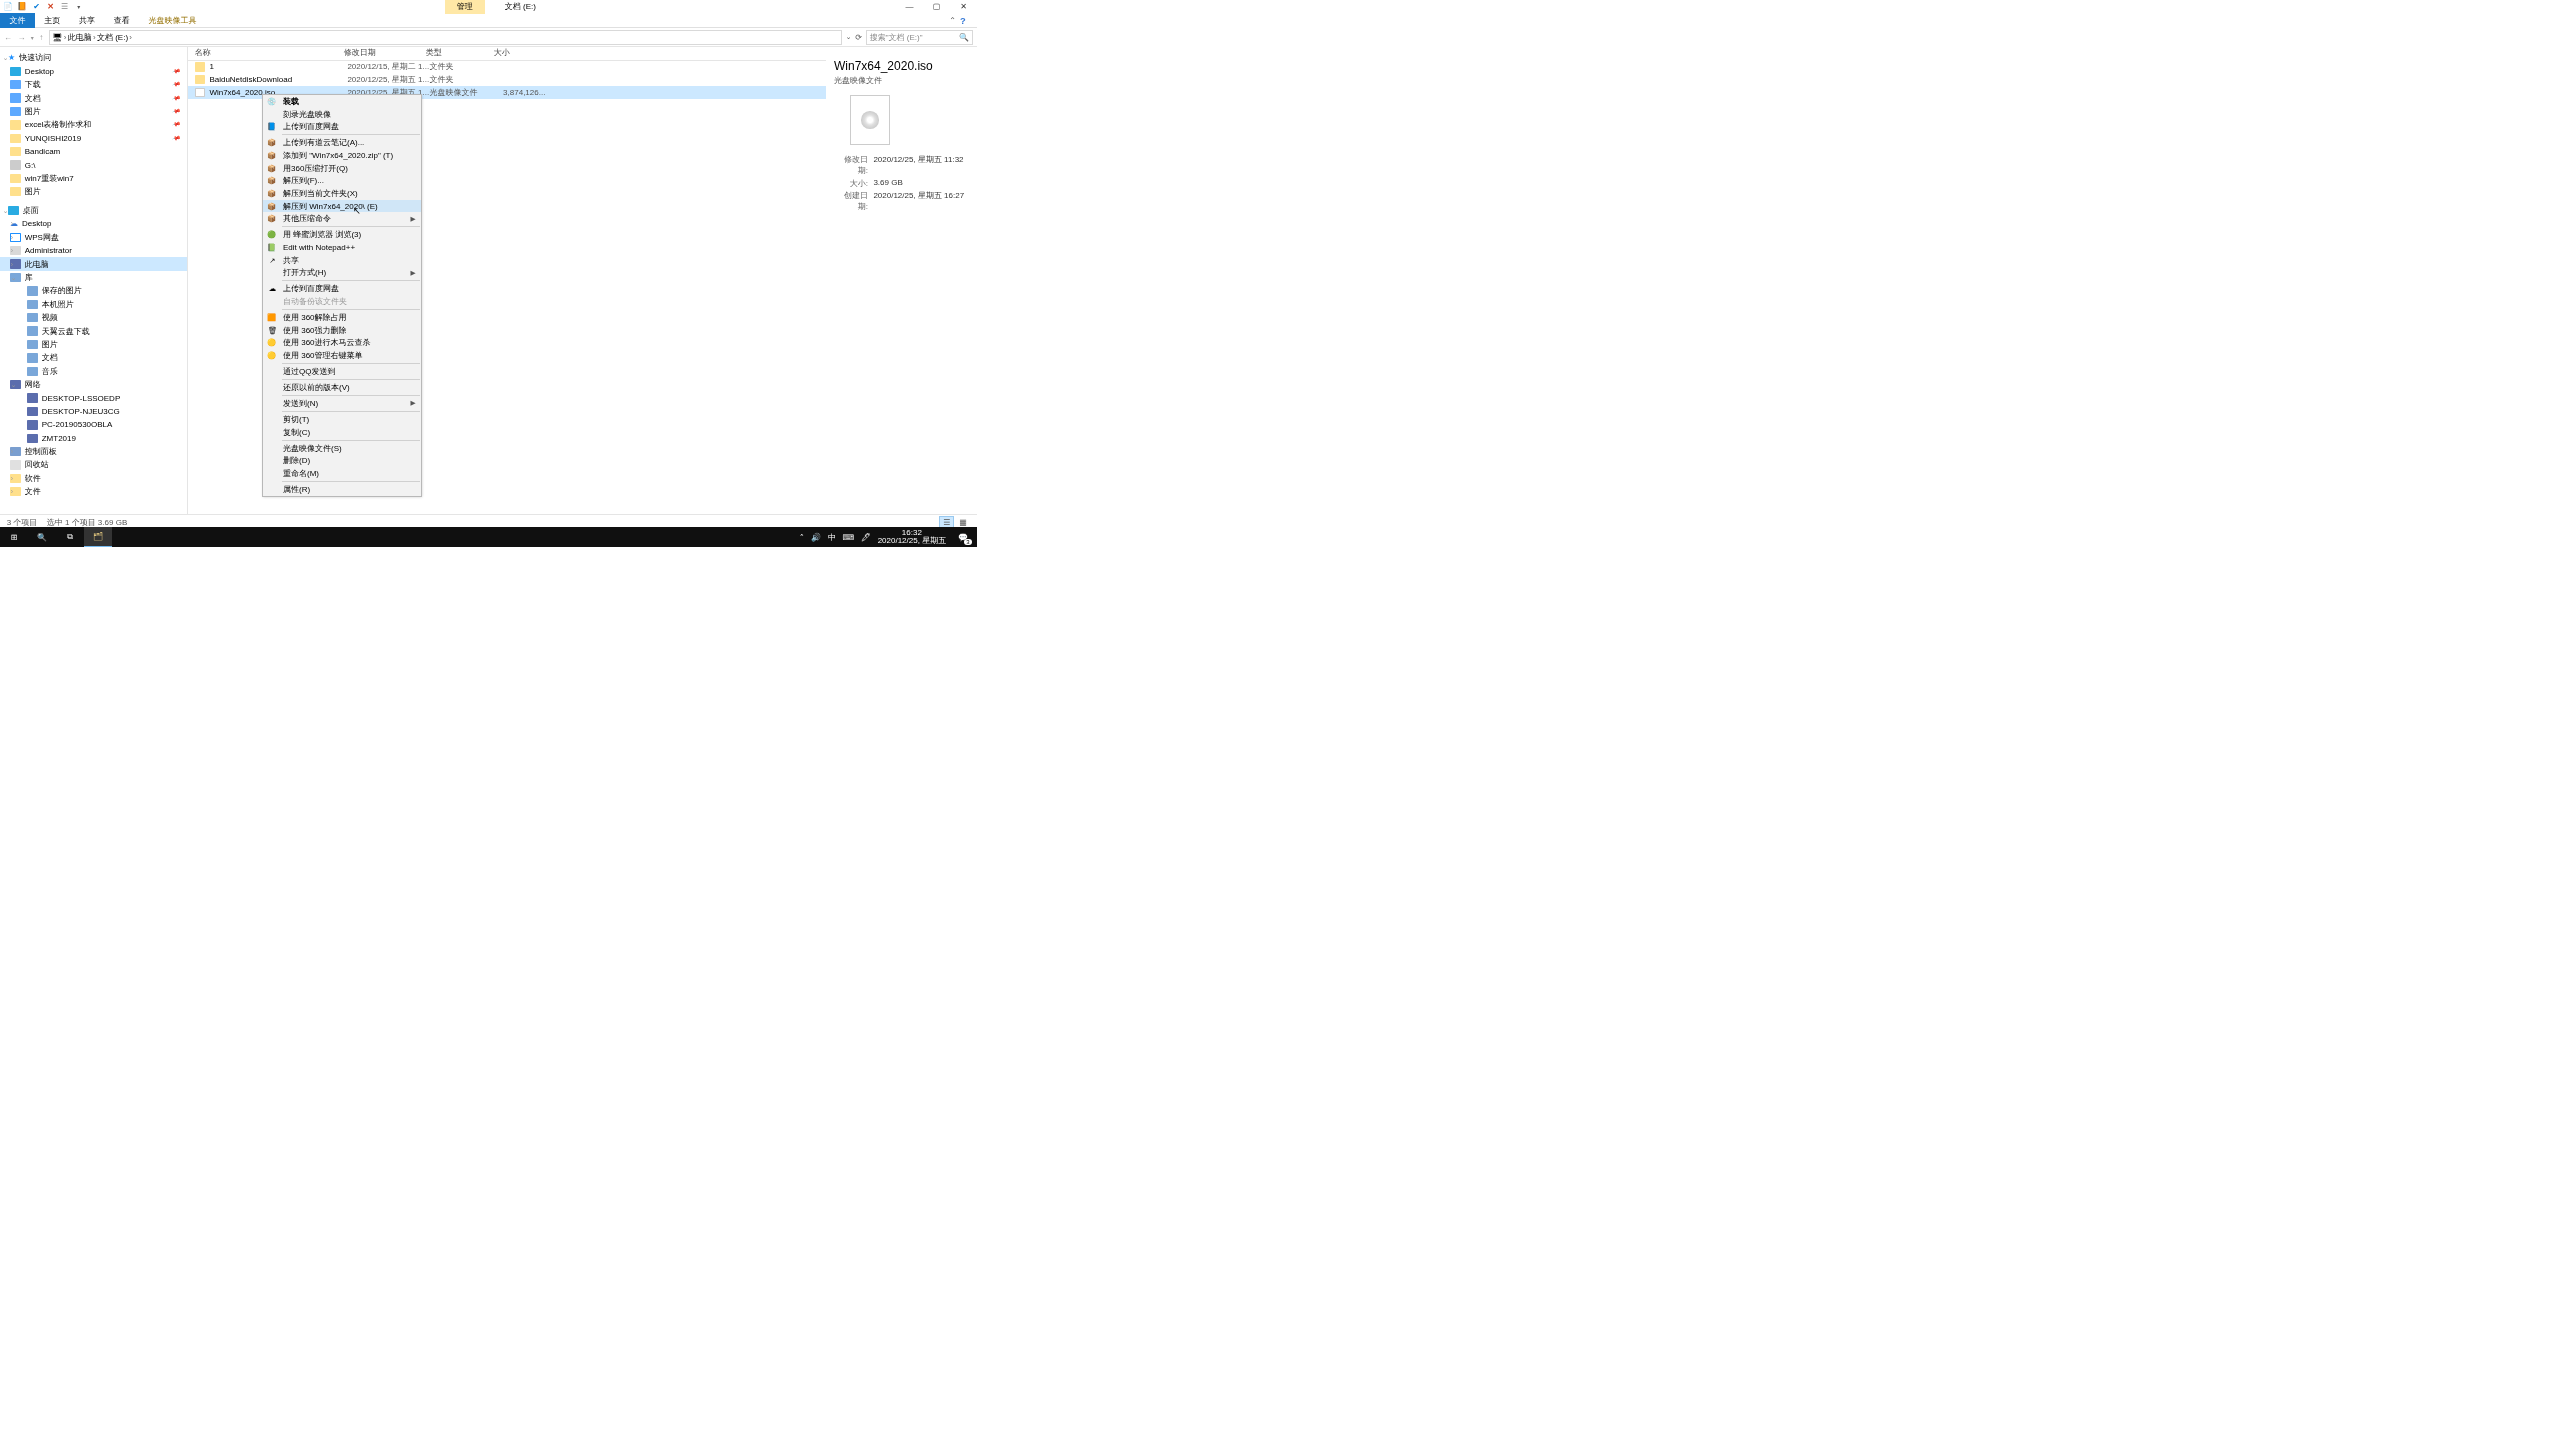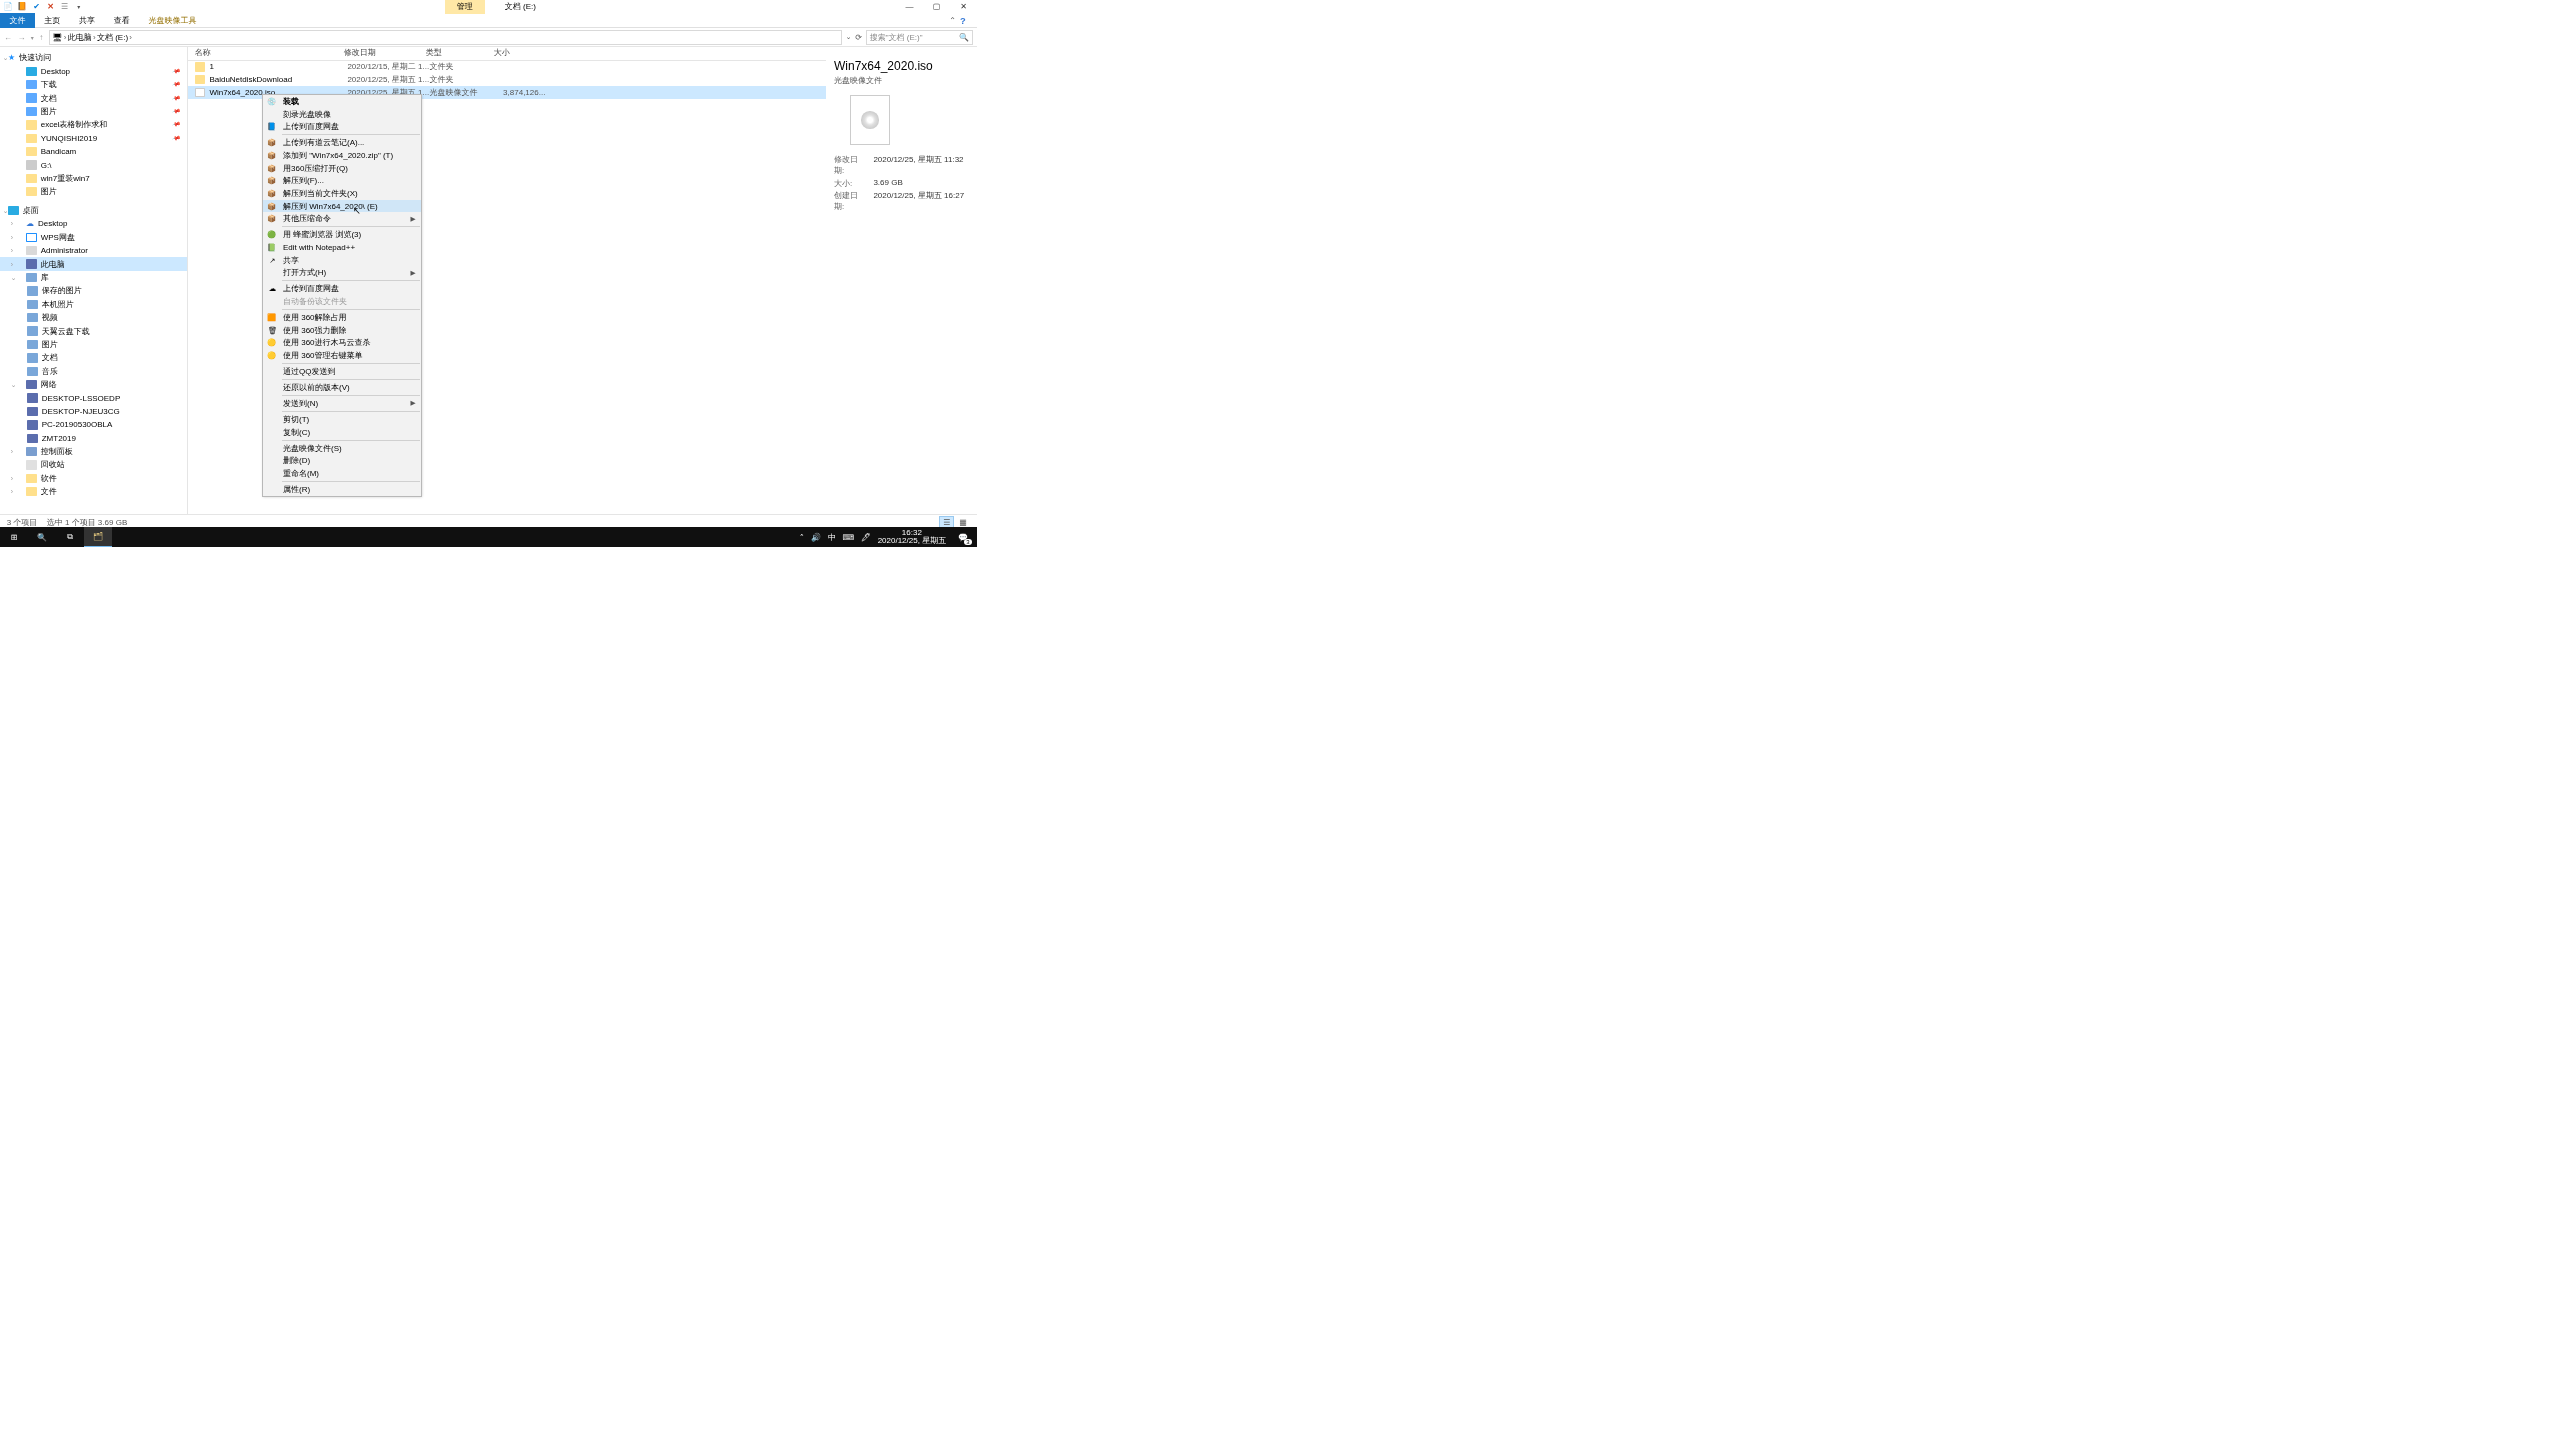--- a/index.html
+++ b/index.html
@@ -22,21 +22,21 @@
 .nav-btns span{font-size:8px}
 .breadcrumb{flex:1;display:flex;align-items:center;border:0.7px solid #d9d9d9;height:14.8px;padding:0 2.7px;gap:1.3px}
 .breadcrumb span{font-size:8px}
 .bc-sep{color:#666;font-size:6.7px}
 .addr-actions{display:flex;align-items:center;gap:4px;padding:0 4px}
 .search-box{width:107px;height:14.8px;border:0.7px solid #d9d9d9;display:flex;align-items:center;padding:0 2.7px;color:#888}
 .search-box span:first-child{flex:1}
 .main{display:flex;height:467px}
 .tree{width:188px;overflow:auto;padding-top:4px;border-right:0.7px solid #e5e5e5}
 .tree-item{display:flex;align-items:center;height:13.4px;padding-left:8px;gap:4px;position:relative}
-.tree-item.l1{padding-left:26px}
+.tree-item.l1{padding-left:10px}
 .tree-item.l2{padding-left:27px}
 .tree-item.sel{background:#cce8ff}
 .tree-item .exp{position:absolute;left:2.7px;color:#999;font-size:6.7px}
 .tree-item.l1 .exp{left:10.7px}
 .ico{width:10.7px;height:9.4px;display:inline-block;border-radius:0.7px}
 .ico-star{color:#1e90ff}
 .ico-folder{background:#ffe08c}
 .ico-folder-blue{background:#5da9ff}
 .ico-desktop{background:#29abe2}
 .ico-pc{background:#5b6dad}
@@ -73,21 +73,21 @@
 .ctx-item.disabled{color:#9a9a9a}
 .ctx-ico{position:absolute;left:4px;width:10.7px;height:10.7px;display:flex;align-items:center;justify-content:center;font-size:7.4px}
 .ctx-arrow{margin-left:auto;margin-right:5.4px;color:#555;font-size:6.7px}
 .ctx-sep{height:0.7px;background:#d0d0d0;margin:1.3px 1.3px 1.3px 19px}
 .details-pane{width:151px;padding:9.4px 9.4px 0 8px}
 .dp-title{font-size:12px;font-weight:400;margin-top:2.7px}
 .dp-type{font-size:8px;color:#555;margin-top:1.3px}
 .dp-thumb{width:40px;height:50px;border:0.7px solid #ccc;margin:9.4px 0 9.4px 16px;display:flex;align-items:center;justify-content:center}
 .dp-disc{width:17.4px;height:17.4px;border-radius:50%;background:radial-gradient(circle,#fff 20%,#e0e0e0 40%,#ccc 70%)}
 .dp-row{display:flex;font-size:8px;margin-top:1.3px}
-.dp-label{width:34px;color:#666;}
+.dp-label{width:34px;color:#666;text-align:right}
 .dp-val{padding-left:5.4px;color:#333}
 .statusbar{height:14.8px;border-top:0.7px solid #e5e5e5;display:flex;align-items:center;padding:0 6.7px;gap:9.4px;color:#555}
 .statusbar .right{margin-left:auto;display:flex;gap:1.3px}
 .view-btn{width:14.8px;height:12px;border:0.7px solid transparent;display:flex;align-items:center;justify-content:center}
 .view-btn.active{background:#cce8ff;border-color:#99c9ef}
 .taskbar{position:absolute;bottom:0;left:0;right:0;height:20px;background:#101010;display:flex;align-items:center;color:#fff}
 .taskbar .tb-btn{width:28px;height:20px;display:flex;align-items:center;justify-content:center}
 .taskbar .tb-btn.active{background:#333;border-bottom:1.3px solid #76b9ed}
 .tray{margin-left:auto;display:flex;align-items:center;gap:6.7px;padding-right:2.7px;color:#fff}
 .tray-time{text-align:center;line-height:8px;font-size:7.4px}

